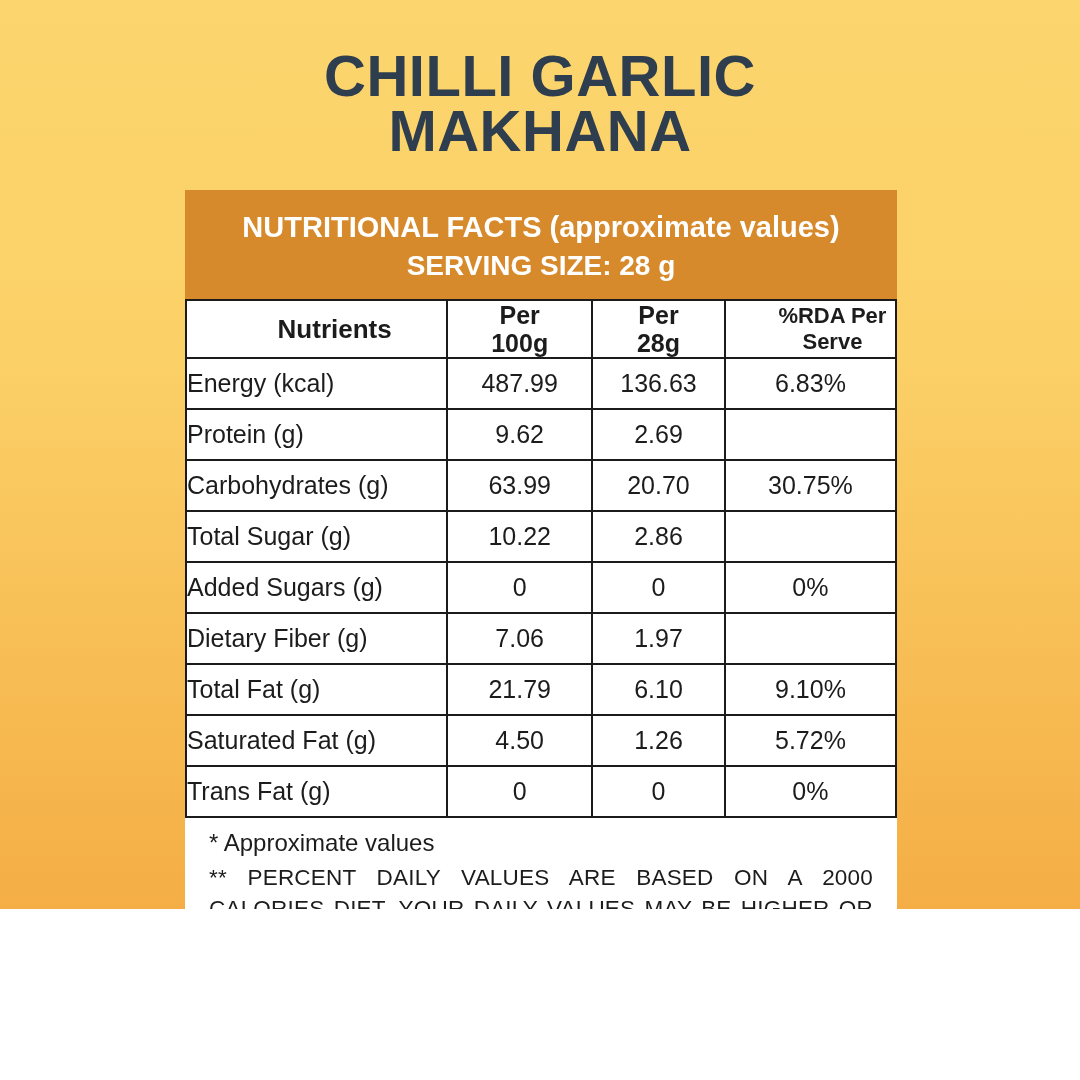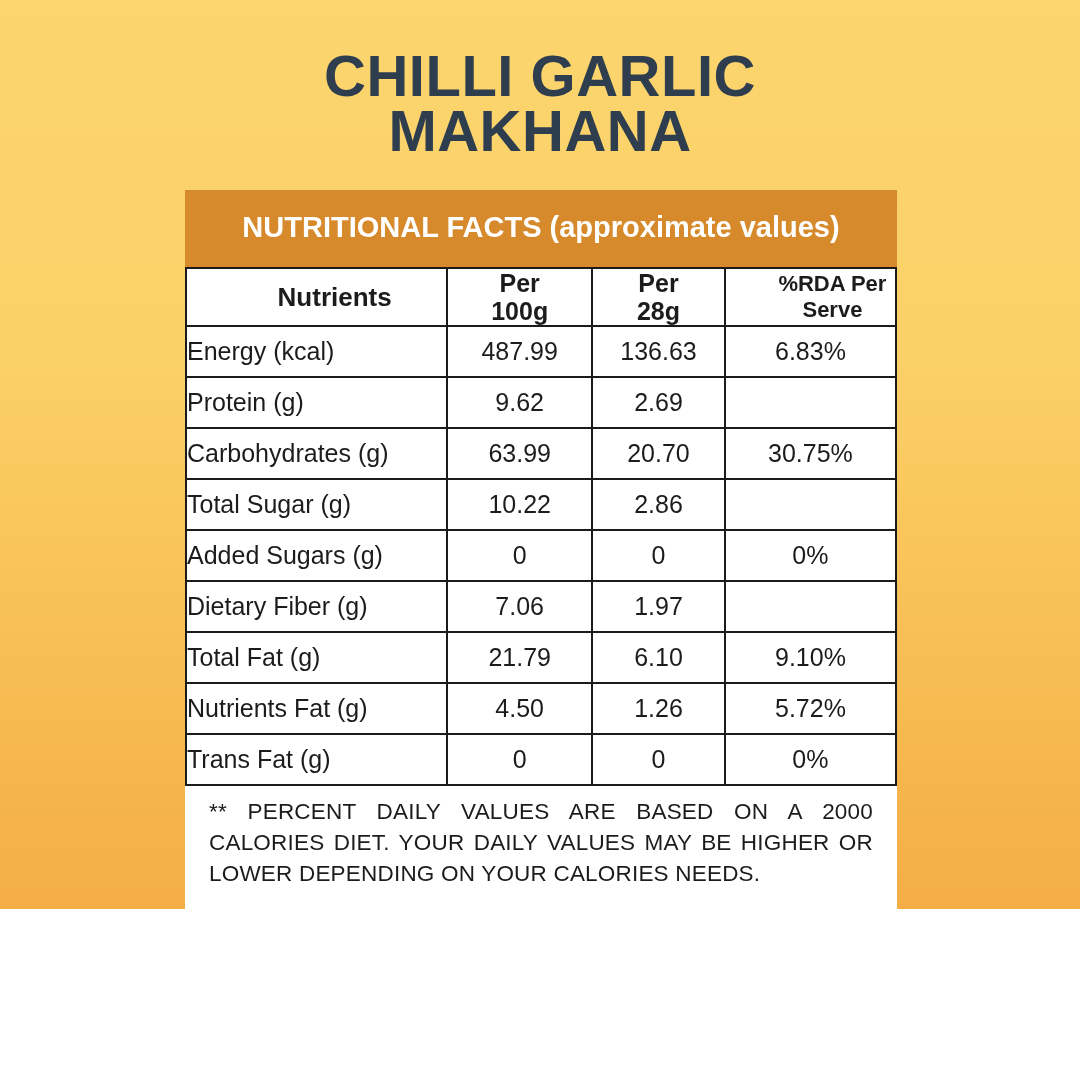--- a/index.html
+++ b/index.html
@@ -113,20 +113,21 @@
 
   <div class="title-block">
     <div class="title-line1">CHILLI GARLIC</div>
     <div class="title-line2">MAKHANA</div>
   </div>
 
   <div class="panel">
 
     <div class="panel-header">
       <div class="hl1">NUTRITIONAL FACTS (approximate values)</div>
+      <div class="hl2">SERVING SIZE: 28 g</div>
     </div>
 
     <table class="facts">
       <colgroup>
         <col class="c-nutrients">
         <col class="c-per100">
         <col class="c-per28">
         <col class="c-rda">
       </colgroup>
       <thead>
@@ -184,32 +185,33 @@
             <td class="val">1.97</td>
             <td class="val"></td>
           </tr>
           <tr>
             <td class="label">Total Fat (g)</td>
             <td class="val">21.79</td>
             <td class="val">6.10</td>
             <td class="val">9.10%</td>
           </tr>
           <tr>
-            <td class="label">Nutrients Fat (g)</td>
+            <td class="label">Saturated Fat (g)</td>
             <td class="val">4.50</td>
             <td class="val">1.26</td>
             <td class="val">5.72%</td>
           </tr>
           <tr>
             <td class="label">Trans Fat (g)</td>
             <td class="val">0</td>
             <td class="val">0</td>
             <td class="val">0%</td>
           </tr>
         </tbody>
     </table>
 
     <div class="footnotes">
+      <div class="note1">* Approximate values</div>
       <div class="note2">** PERCENT DAILY VALUES ARE BASED ON A 2000 CALORIES DIET. YOUR DAILY VALUES MAY BE HIGHER OR LOWER DEPENDING ON YOUR CALORIES NEEDS.</div>
     </div>
 
   </div>
 </div>
 
 </body></html>

